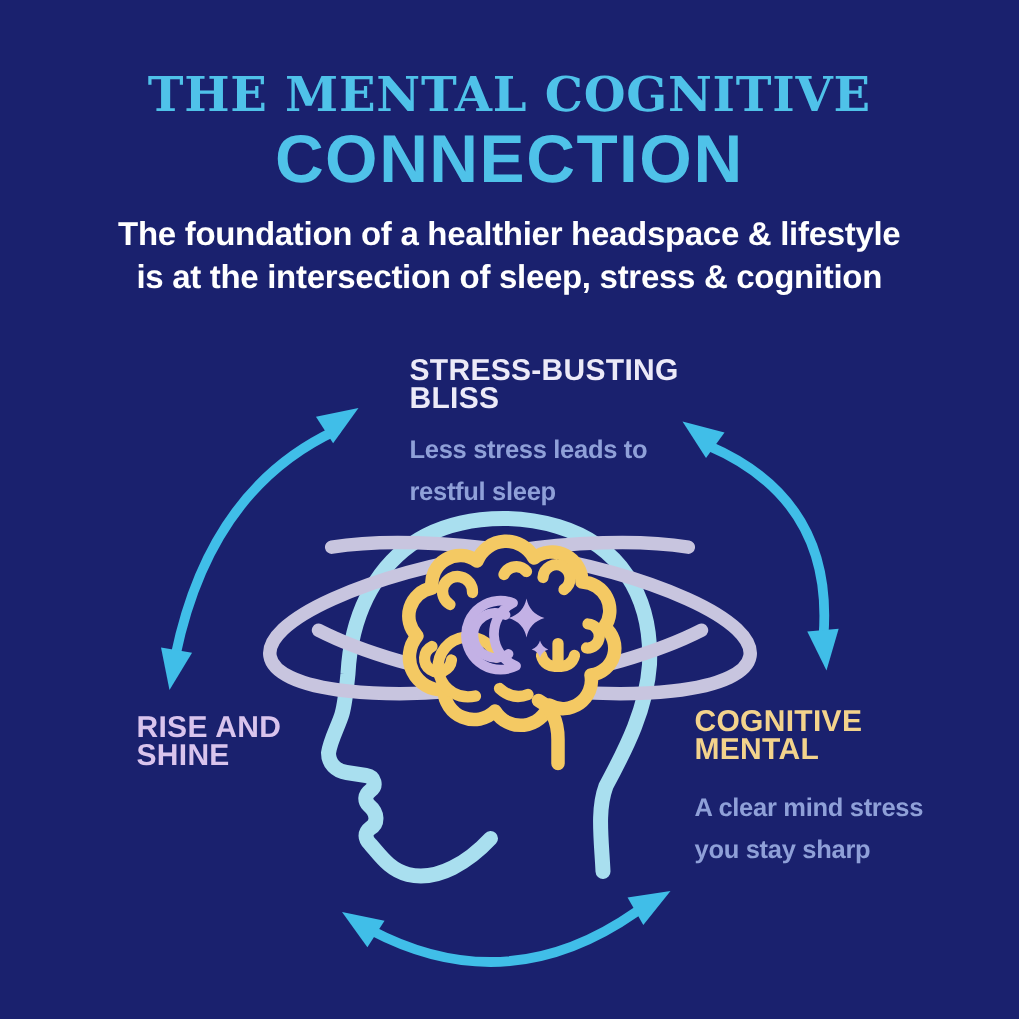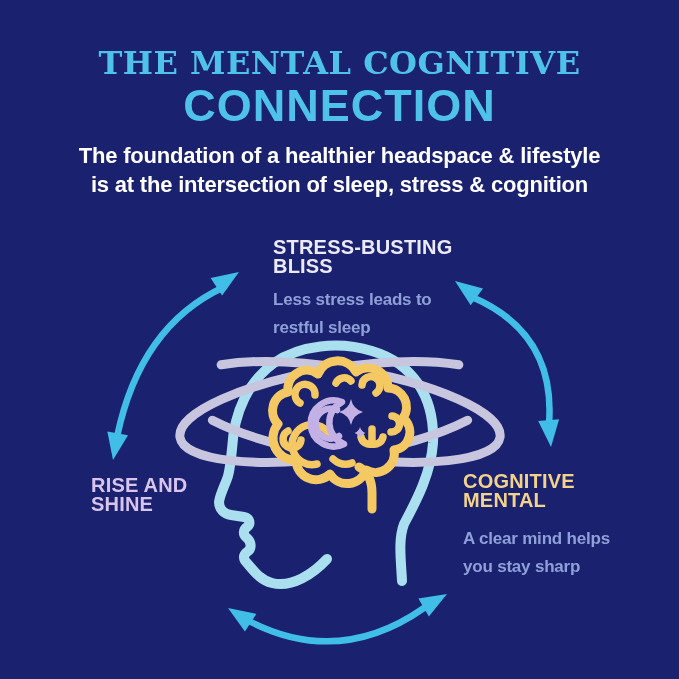--- a/index.html
+++ b/index.html
@@ -138,16 +138,16 @@
     <div class="nh">STRESS-BUSTING BLISS</div>
     <div class="nb">Less stress leads to restful sleep</div>
   </div>
 
   <div class="node node-rise">
     <div class="nh">RISE AND SHINE</div>
   </div>
 
   <div class="node node-cog">
     <div class="nh">COGNITIVE MENTAL</div>
-    <div class="nb">A clear mind helps you stay sharp</div>
+    <div class="nb">A clear mind stress you stay sharp</div>
   </div>
 
 </div>
 
 </body></html>

